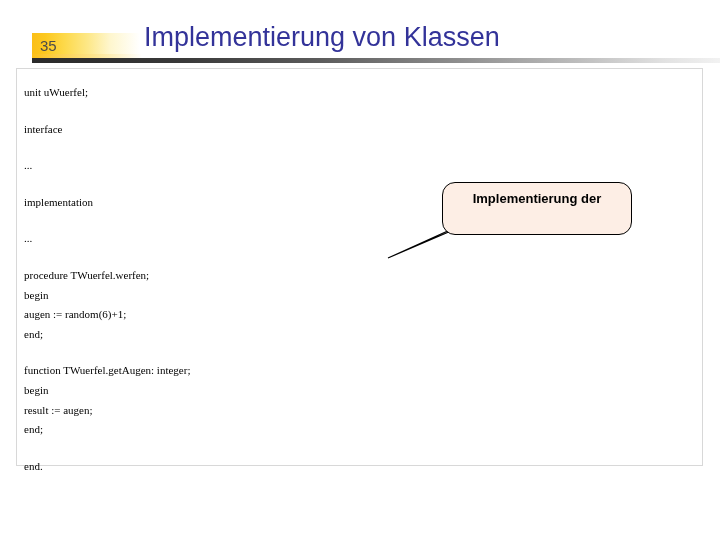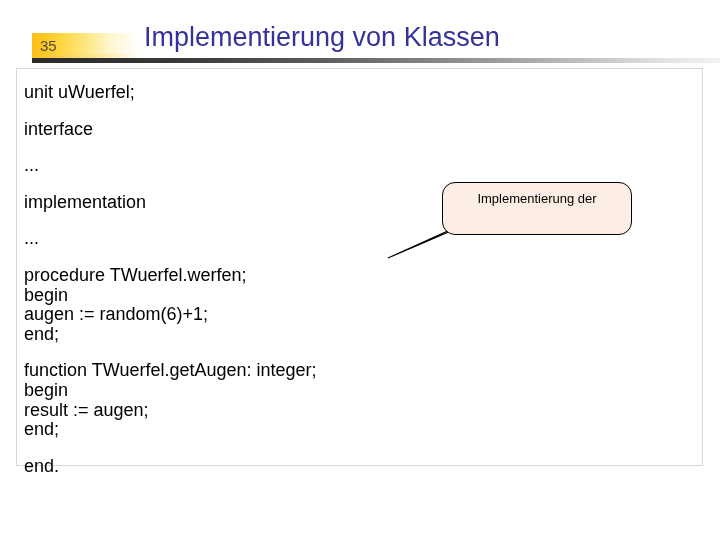--- a/index.html
+++ b/index.html
@@ -89,22 +89,22 @@
     border: 1px solid #d8d8d8;
     background: #ffffff;
     box-sizing: border-box;
   }
 
   #code-listing {
     position: absolute;
     left: 24px;
     top: 83px;
     width: 600px;
-    font-family: Liberation Sans, sans-serif;
-    font-size: 18px;
+    font-family: Liberation Serif, serif;
+    font-size: 11px;
     line-height: 19.6px;
     color: #000000;
     white-space: pre;
   }
 
   .code-block {
     margin: 0 0 17px 0;
   }
   .code-block:last-child {
     margin-bottom: 0;
@@ -113,20 +113,21 @@
     white-space: pre;
   }
 
   
   #callout {
     position: absolute;
     left: 442px;
     top: 182px;
     width: 190px;
     height: 53px;
+    font-weight: bold;
   }
 
   #callout-bubble {
     position: absolute;
     left: 0;
     top: 0;
     width: 190px;
     height: 53px;
     background: #fdeee5;
     border: 1px solid #000000;

